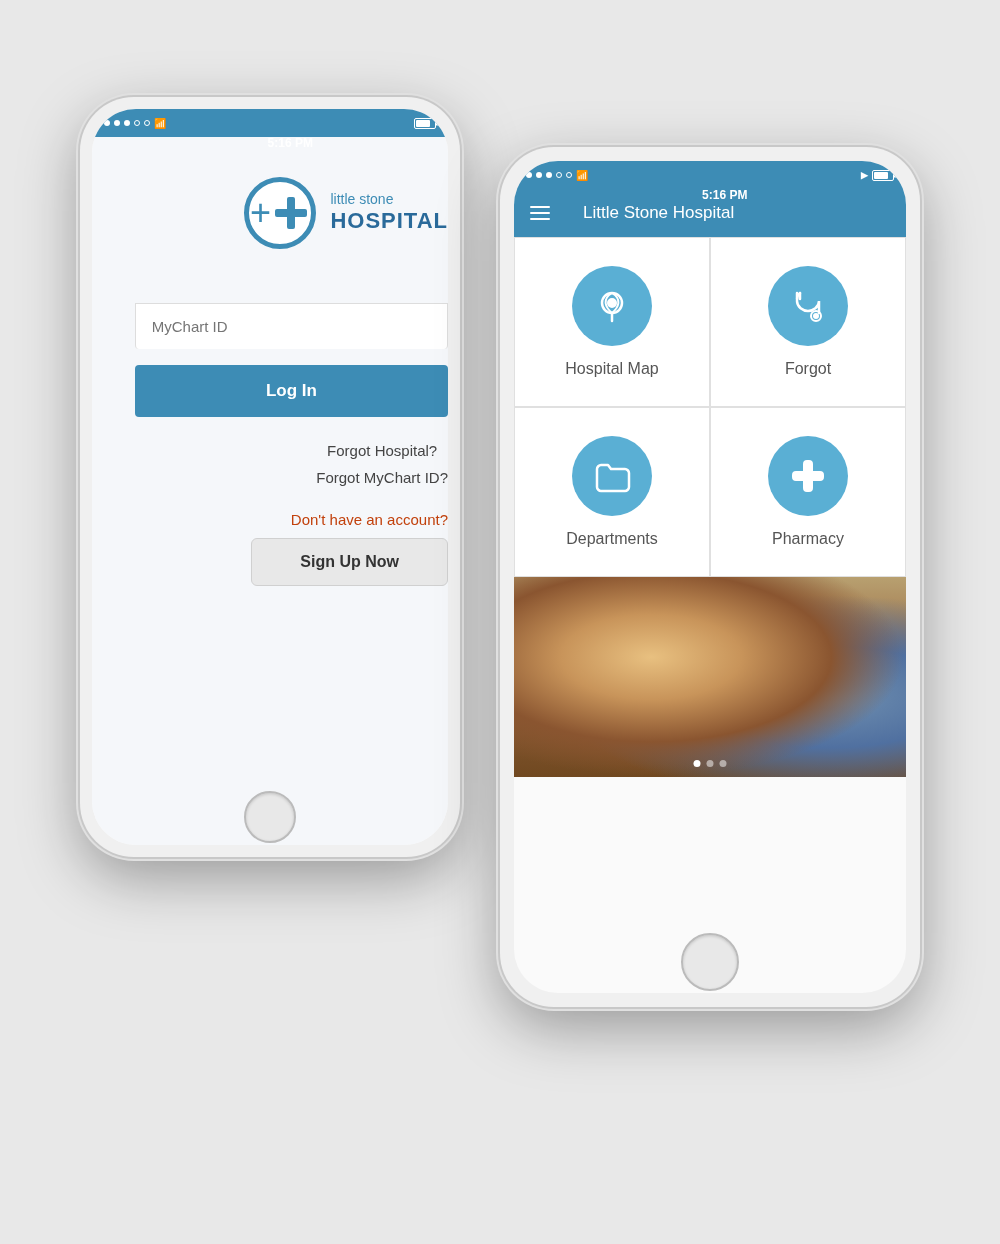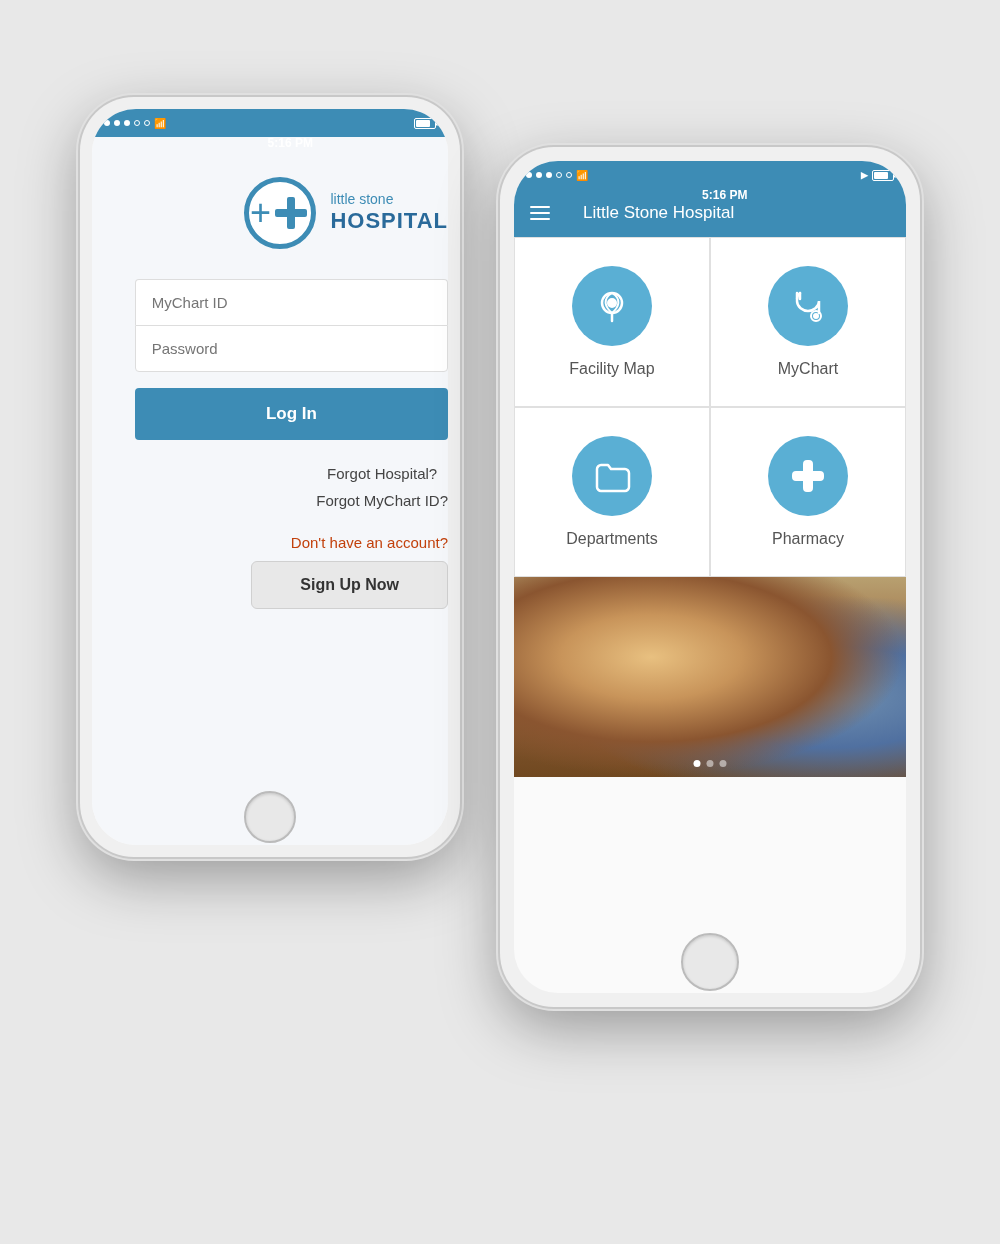--- a/index.html
+++ b/index.html
@@ -237,20 +237,21 @@
       gap: 0;
     }
     .login-input {
       width: 100%;
       padding: 14px 16px;
       border: 1px solid #ddd;
       background: white;
       font-size: 15px;
       color: #999;
       outline: none;
+      margin-top: 24px;
     }
     .login-input:first-child {
       border-radius: 4px 4px 0 0;
       border-bottom: none;
     }
     .login-input:last-of-type {
       border-radius: 0 0 4px 4px;
     }
     .login-btn {
       width: 88%;
@@ -440,21 +441,20 @@
               <rect x="4" y="16" width="32" height="8" rx="2" fill="#3d8cb5"></rect>
             </svg>
           </div>
           <div class="logo-text">
             <span class="logo-text-little">little stone</span>
             <span class="logo-text-hospital">HOSPITAL</span>
           </div>
         </div>
         <div class="login-form">
           <input class="login-input" type="text" placeholder="MyChart ID" style="">
-          <input class="login-input" type="password" placeholder="Password" style="">
         </div>
         <button class="login-btn">Log In</button>
         <div class="login-links">
           <div>Forgot Hospital?</div>
           <div>Forgot MyChart ID?</div>
         </div>
         <div class="login-no-account">Don't have an account?</div>
         <button class="signup-btn">Sign Up Now</button>
       </div>
     </div>
@@ -497,34 +497,34 @@
 
         <div class="grid-cell">
           <div class="grid-icon-circle">
             <svg viewBox="0 0 42 42">
               <circle cx="21" cy="18" r="10" stroke="white" stroke-width="2.5" fill="none"></circle>
               <circle cx="21" cy="18" r="4" fill="white"></circle>
               <path d="M21 28 C14 22 11 14 21 8 C31 14 28 22 21 28 Z" fill="none" stroke="white" stroke-width="2" stroke-linejoin="round"></path>
               <line x1="21" y1="28" x2="21" y2="36" stroke="white" stroke-width="2.5" stroke-linecap="round"></line>
             </svg>
           </div>
-          <span class="grid-label">Facility Map</span>
+          <span class="grid-label">Hospital Map</span>
         </div>
 
         <div class="grid-cell">
           <div class="grid-icon-circle">
             <svg viewBox="0 0 42 42">
               <circle cx="29" cy="31" r="5" stroke="white" stroke-width="2" fill="none"></circle>
               <circle cx="29" cy="31" r="2" fill="white"></circle>
               <path d="M13 8 C13 8 10 10 10 16 C10 22 16 26 21 26 C26 26 32 22 32 16 L32 28" stroke="white" stroke-width="2.5" fill="none" stroke-linecap="round"></path>
               <line x1="10" y1="8" x2="10" y2="14" stroke="white" stroke-width="2.5" stroke-linecap="round"></line>
               <line x1="13" y1="8" x2="13" y2="14" stroke="white" stroke-width="2.5" stroke-linecap="round"></line>
             </svg>
           </div>
-          <span class="grid-label">MyChart</span>
+          <span class="grid-label">Forgot</span>
         </div>
 
         <div class="grid-cell">
           <div class="grid-icon-circle">
             <svg viewBox="0 0 42 42">
               <path d="M6 14 C6 12 8 10 10 10 L17 10 L20 14 L34 14 C36 14 38 16 38 18 L38 32 C38 34 36 36 34 36 L10 36 C8 36 6 34 6 32 Z" stroke="white" stroke-width="2.5" fill="none" stroke-linejoin="round"></path>
             </svg>
           </div>
           <span class="grid-label">Departments</span>
         </div>

